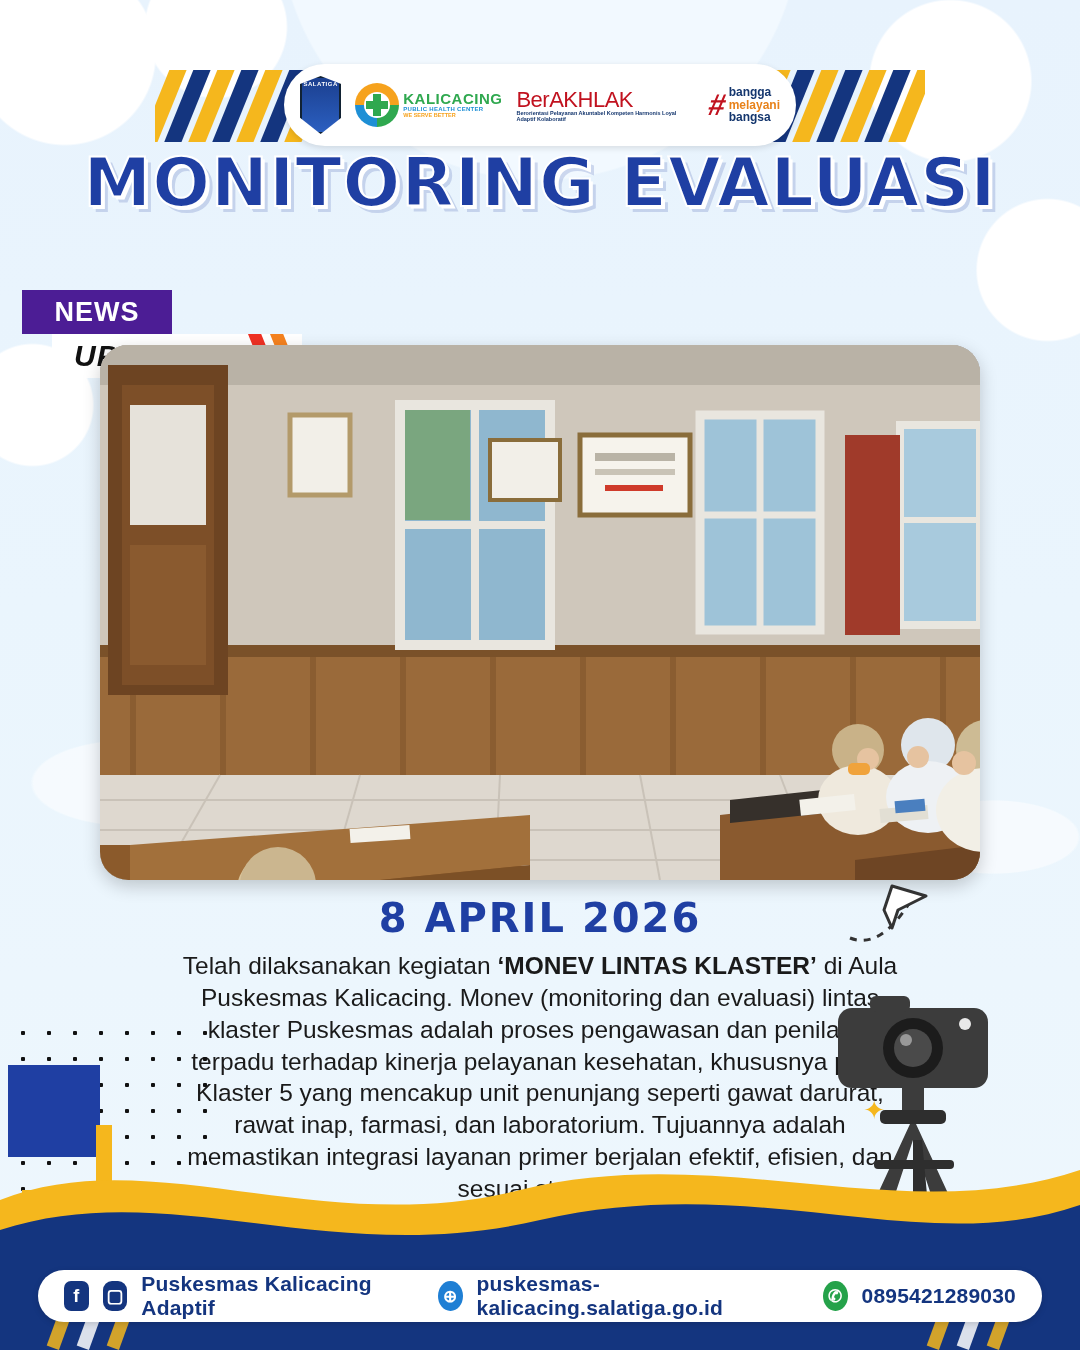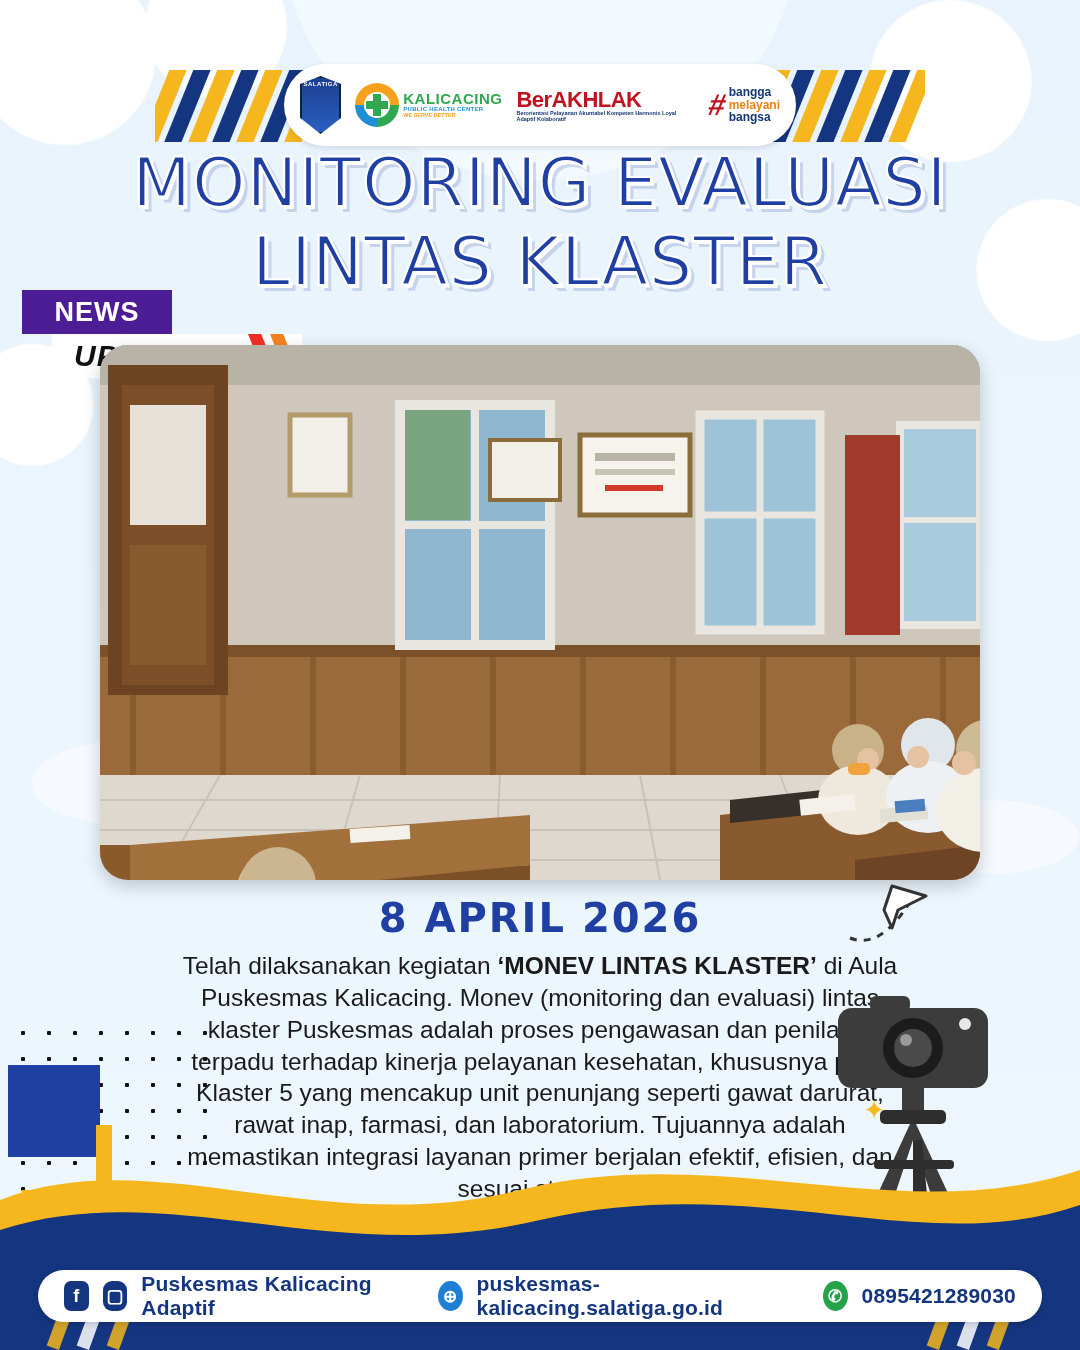--- a/index.html
+++ b/index.html
@@ -48,32 +48,32 @@
                display:flex; align-items:center; justify-content:center; position:relative;}
   .kali-mark::after{ content:""; width:26px; height:26px; border-radius:50%; background:#fff; }
   .kali-cross { position:absolute; width:22px; height:22px; background:
       linear-gradient(#2fa84f,#2fa84f) center/8px 22px no-repeat,
       linear-gradient(#2fa84f,#2fa84f) center/22px 8px no-repeat; }
   .kali-txt { line-height:1; }
   .kali-txt .t1 { font-size:15px; font-weight:bold; color:#2fa84f; letter-spacing:.5px; }
   .kali-txt .t2 { font-size:6px; color:#1e8fd5; font-weight:bold; letter-spacing:.3px;}
   .kali-txt .t3 { font-size:5.5px; color:#f6a21d; font-weight:bold; margin-top:1px;}
   .berakhlak { line-height:1.05; text-align:left; }
-  .berakhlak .b1 { font-size:22px; font-weight:bold; color:#c1121f; letter-spacing:-.5px;}
+  .berakhlak .b1 { font-size:22px; font-weight:normal; color:#c1121f; letter-spacing:-.5px;}
   .berakhlak .b2 { font-size:5.5px; color:#14366e; font-weight:bold; }
   .bangga { display:flex; align-items:center; gap:3px;}
   .bangga .hash { font-size:30px; font-weight:bold; color:#c1121f; transform:skewX(-12deg); }
   .bangga .bt { line-height:1.05; font-size:12px; font-weight:bold; color:#14366e;}
   .bangga .bt .o { color:#e8821a; }
 
   
   .title {
     position:absolute; top:150px; left:0; width:1080px; text-align:center;
     font-family:"DejaVu Sans", sans-serif;
-    font-weight:400; color:#1f3fa3; font-size:68px; line-height:.98;
+    font-weight:700; color:#1f3fa3; font-size:68px; line-height:.98;
     letter-spacing:1px;
     text-shadow: 3px 3px 0 #ffffff, 6px 6px 0 rgba(31,63,163,.18);
     -webkit-text-stroke:2px #ffffff;
   }
   .title .l2 { display:block; margin-top:12px; }
 
   
   .news-badge { position:absolute; left:22px; top:290px; width:150px; height:44px;
                 background:#4c1d95; display:flex; align-items:center; justify-content:center; }
   .news-badge span { color:#fff; font-weight:bold; font-size:27px; letter-spacing:1px; }
@@ -180,21 +180,20 @@
         <div>bangga</div>
         <div class="o">melayani</div>
         <div>bangsa</div>
       </div>
     </div>
   </div>
 </div>
 
 <div class="title">
   <span>MONITORING EVALUASI</span>
-  <span class="l2">LINTAS KLASTER</span>
 </div>
 
 <div class="news-badge">
   <span>NEWS</span>
 </div>
 <div class="update-box">
   <span>UPDATE</span>
 </div>
 <div class="chev">
     <i></i>

